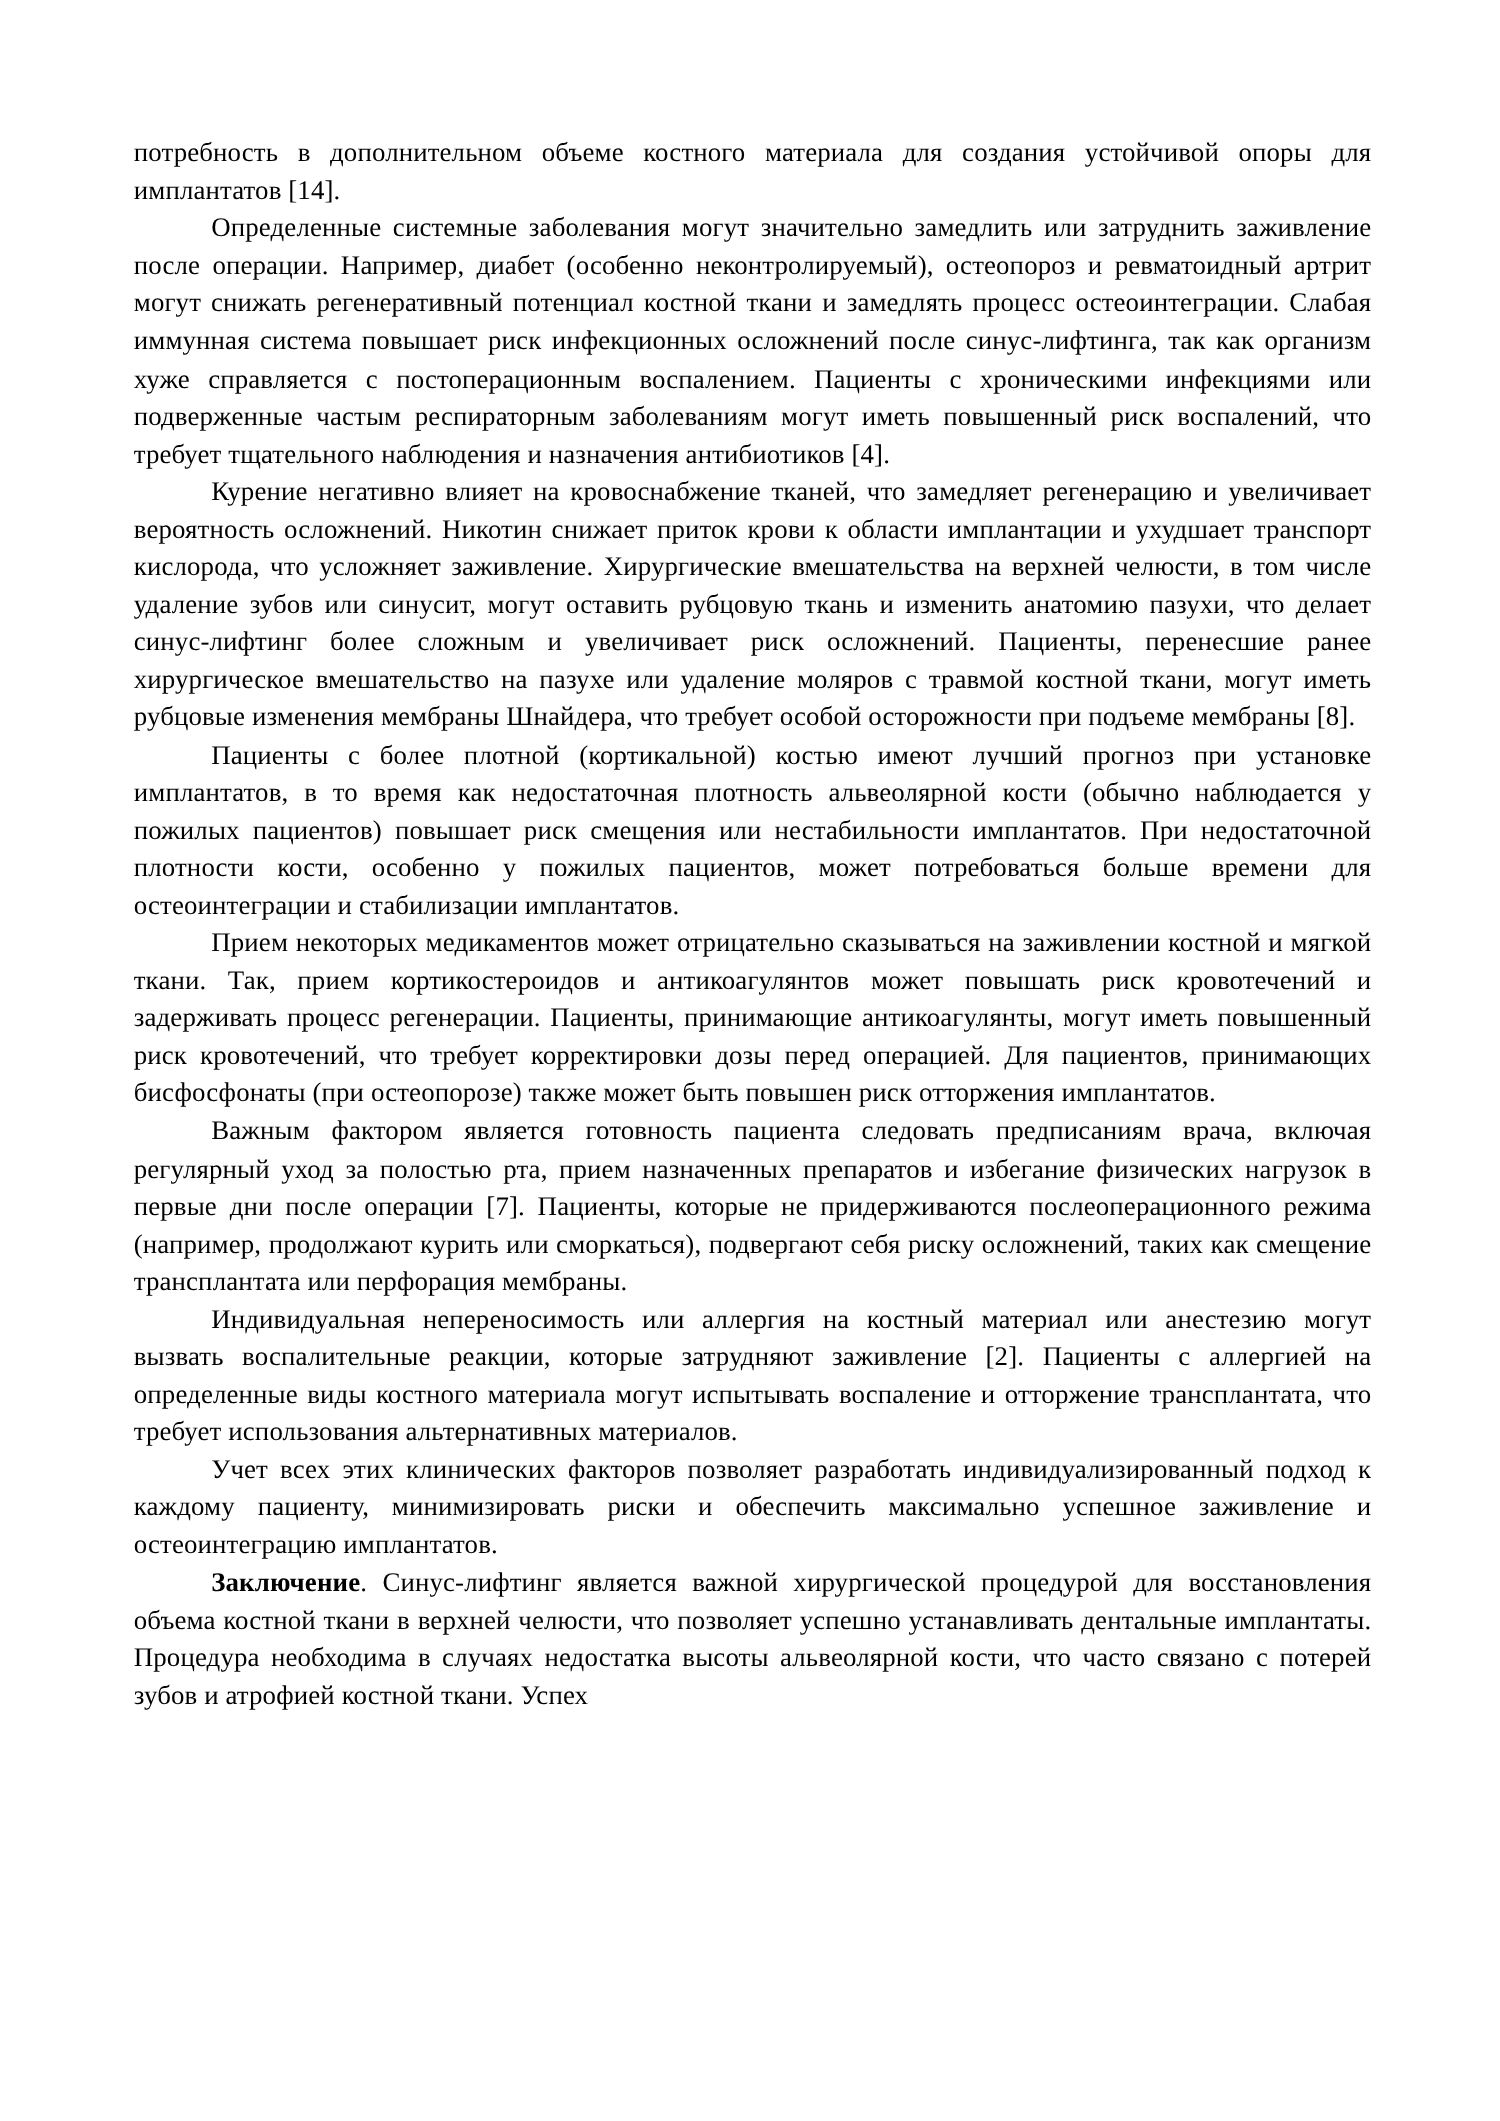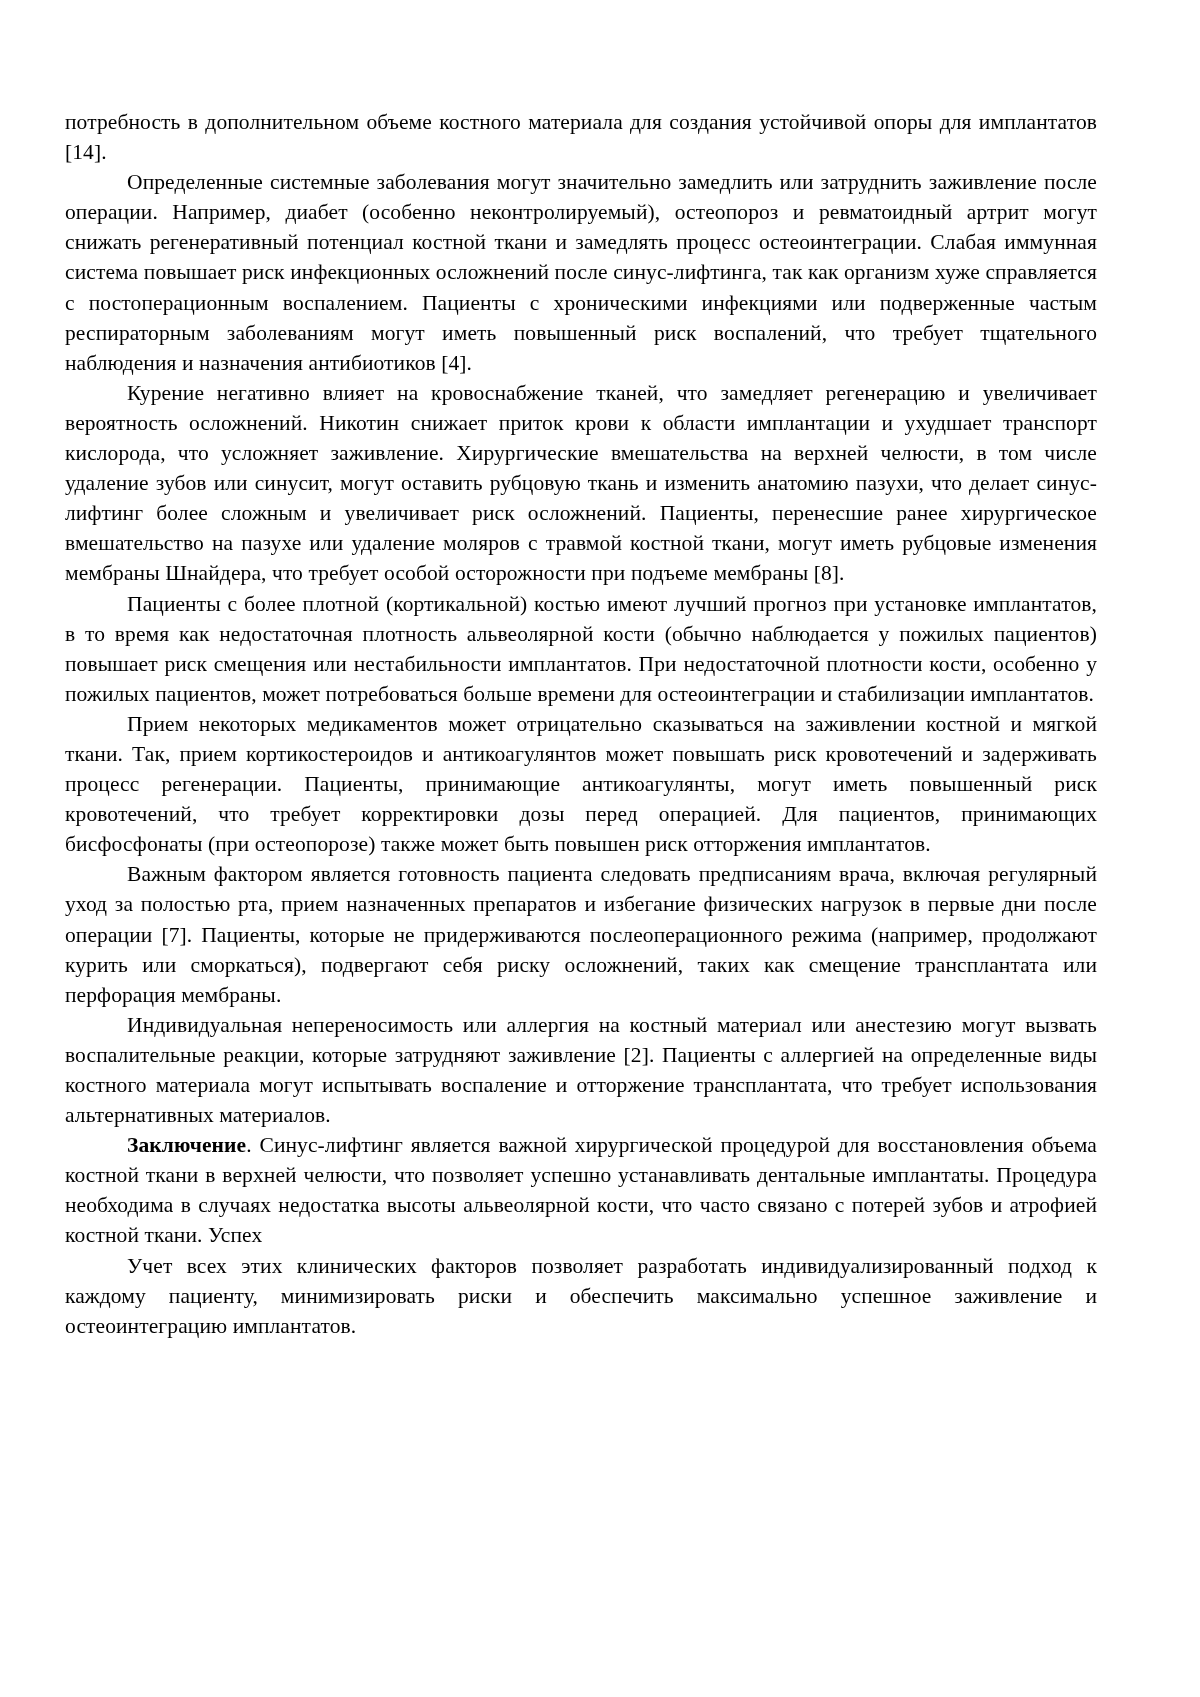--- a/index.html
+++ b/index.html
@@ -12,21 +12,21 @@
     height: 1697px;
     box-sizing: border-box;
     font-family: "Liberation Serif", "DejaVu Serif", serif;
     color: #000000;
     overflow: hidden;
   }
   .page {
     box-sizing: border-box;
     width: 1200px;
     height: 1643px;
-    padding: 107px 103px 0 65px;
+    padding: 107px 103px 0 107px;
   }
   .para {
     margin: 0;
     padding: 0;
     font-size: 21.5px;
     line-height: 30.1px;
     text-align: justify;
     text-indent: 62px;
     letter-spacing: 0.1px;
   }
@@ -48,16 +48,16 @@
   <p class="para">Курение негативно влияет на кровоснабжение тканей, что замедляет регенерацию и увеличивает вероятность осложнений. Никотин снижает приток крови к области имплантации и ухудшает транспорт кислорода, что усложняет заживление. Хирургические вмешательства на верхней челюсти, в том числе удаление зубов или синусит, могут оставить рубцовую ткань и изменить анатомию пазухи, что делает синус-лифтинг более сложным и увеличивает риск осложнений. Пациенты, перенесшие ранее хирургическое вмешательство на пазухе или удаление моляров с травмой костной ткани, могут иметь рубцовые изменения мембраны Шнайдера, что требует особой осторожности при подъеме мембраны [8].</p>
 
   <p class="para">Пациенты с более плотной (кортикальной) костью имеют лучший прогноз при установке имплантатов, в то время как недостаточная плотность альвеолярной кости (обычно наблюдается у пожилых пациентов) повышает риск смещения или нестабильности имплантатов. При недостаточной плотности кости, особенно у пожилых пациентов, может потребоваться больше времени для остеоинтеграции и стабилизации имплантатов.</p>
 
   <p class="para">Прием некоторых медикаментов может отрицательно сказываться на заживлении костной и мягкой ткани. Так, прием кортикостероидов и антикоагулянтов может повышать риск кровотечений и задерживать процесс регенерации. Пациенты, принимающие антикоагулянты, могут иметь повышенный риск кровотечений, что требует корректировки дозы перед операцией. Для пациентов, принимающих бисфосфонаты (при остеопорозе) также может быть повышен риск отторжения имплантатов.</p>
 
   <p class="para">Важным фактором является готовность пациента следовать предписаниям врача, включая регулярный уход за полостью рта, прием назначенных препаратов и избегание физических нагрузок в первые дни после операции [7]. Пациенты, которые не придерживаются послеоперационного режима (например, продолжают курить или сморкаться), подвергают себя риску осложнений, таких как смещение трансплантата или перфорация мембраны.</p>
 
   <p class="para">Индивидуальная непереносимость или аллергия на костный материал или анестезию могут вызвать воспалительные реакции, которые затрудняют заживление [2]. Пациенты с аллергией на определенные виды костного материала могут испытывать воспаление и отторжение трансплантата, что требует использования альтернативных материалов.</p>
 
+  <p class="para">Учет всех этих клинических факторов позволяет разработать индивидуализированный подход к каждому пациенту, минимизировать риски и обеспечить максимально успешное заживление и остеоинтеграцию имплантатов.</p>
+
   <p class="para"><strong>Заключение</strong><span>. Синус-лифтинг является важной хирургической процедурой для восстановления объема костной ткани в верхней челюсти, что позволяет успешно устанавливать дентальные имплантаты. Процедура необходима в случаях недостатка высоты альвеолярной кости, что часто связано с потерей зубов и атрофией костной ткани. Успех</span></p>
-
-  <p class="para">Учет всех этих клинических факторов позволяет разработать индивидуализированный подход к каждому пациенту, минимизировать риски и обеспечить максимально успешное заживление и остеоинтеграцию имплантатов.</p>
 </div>
 
 </body></html>

